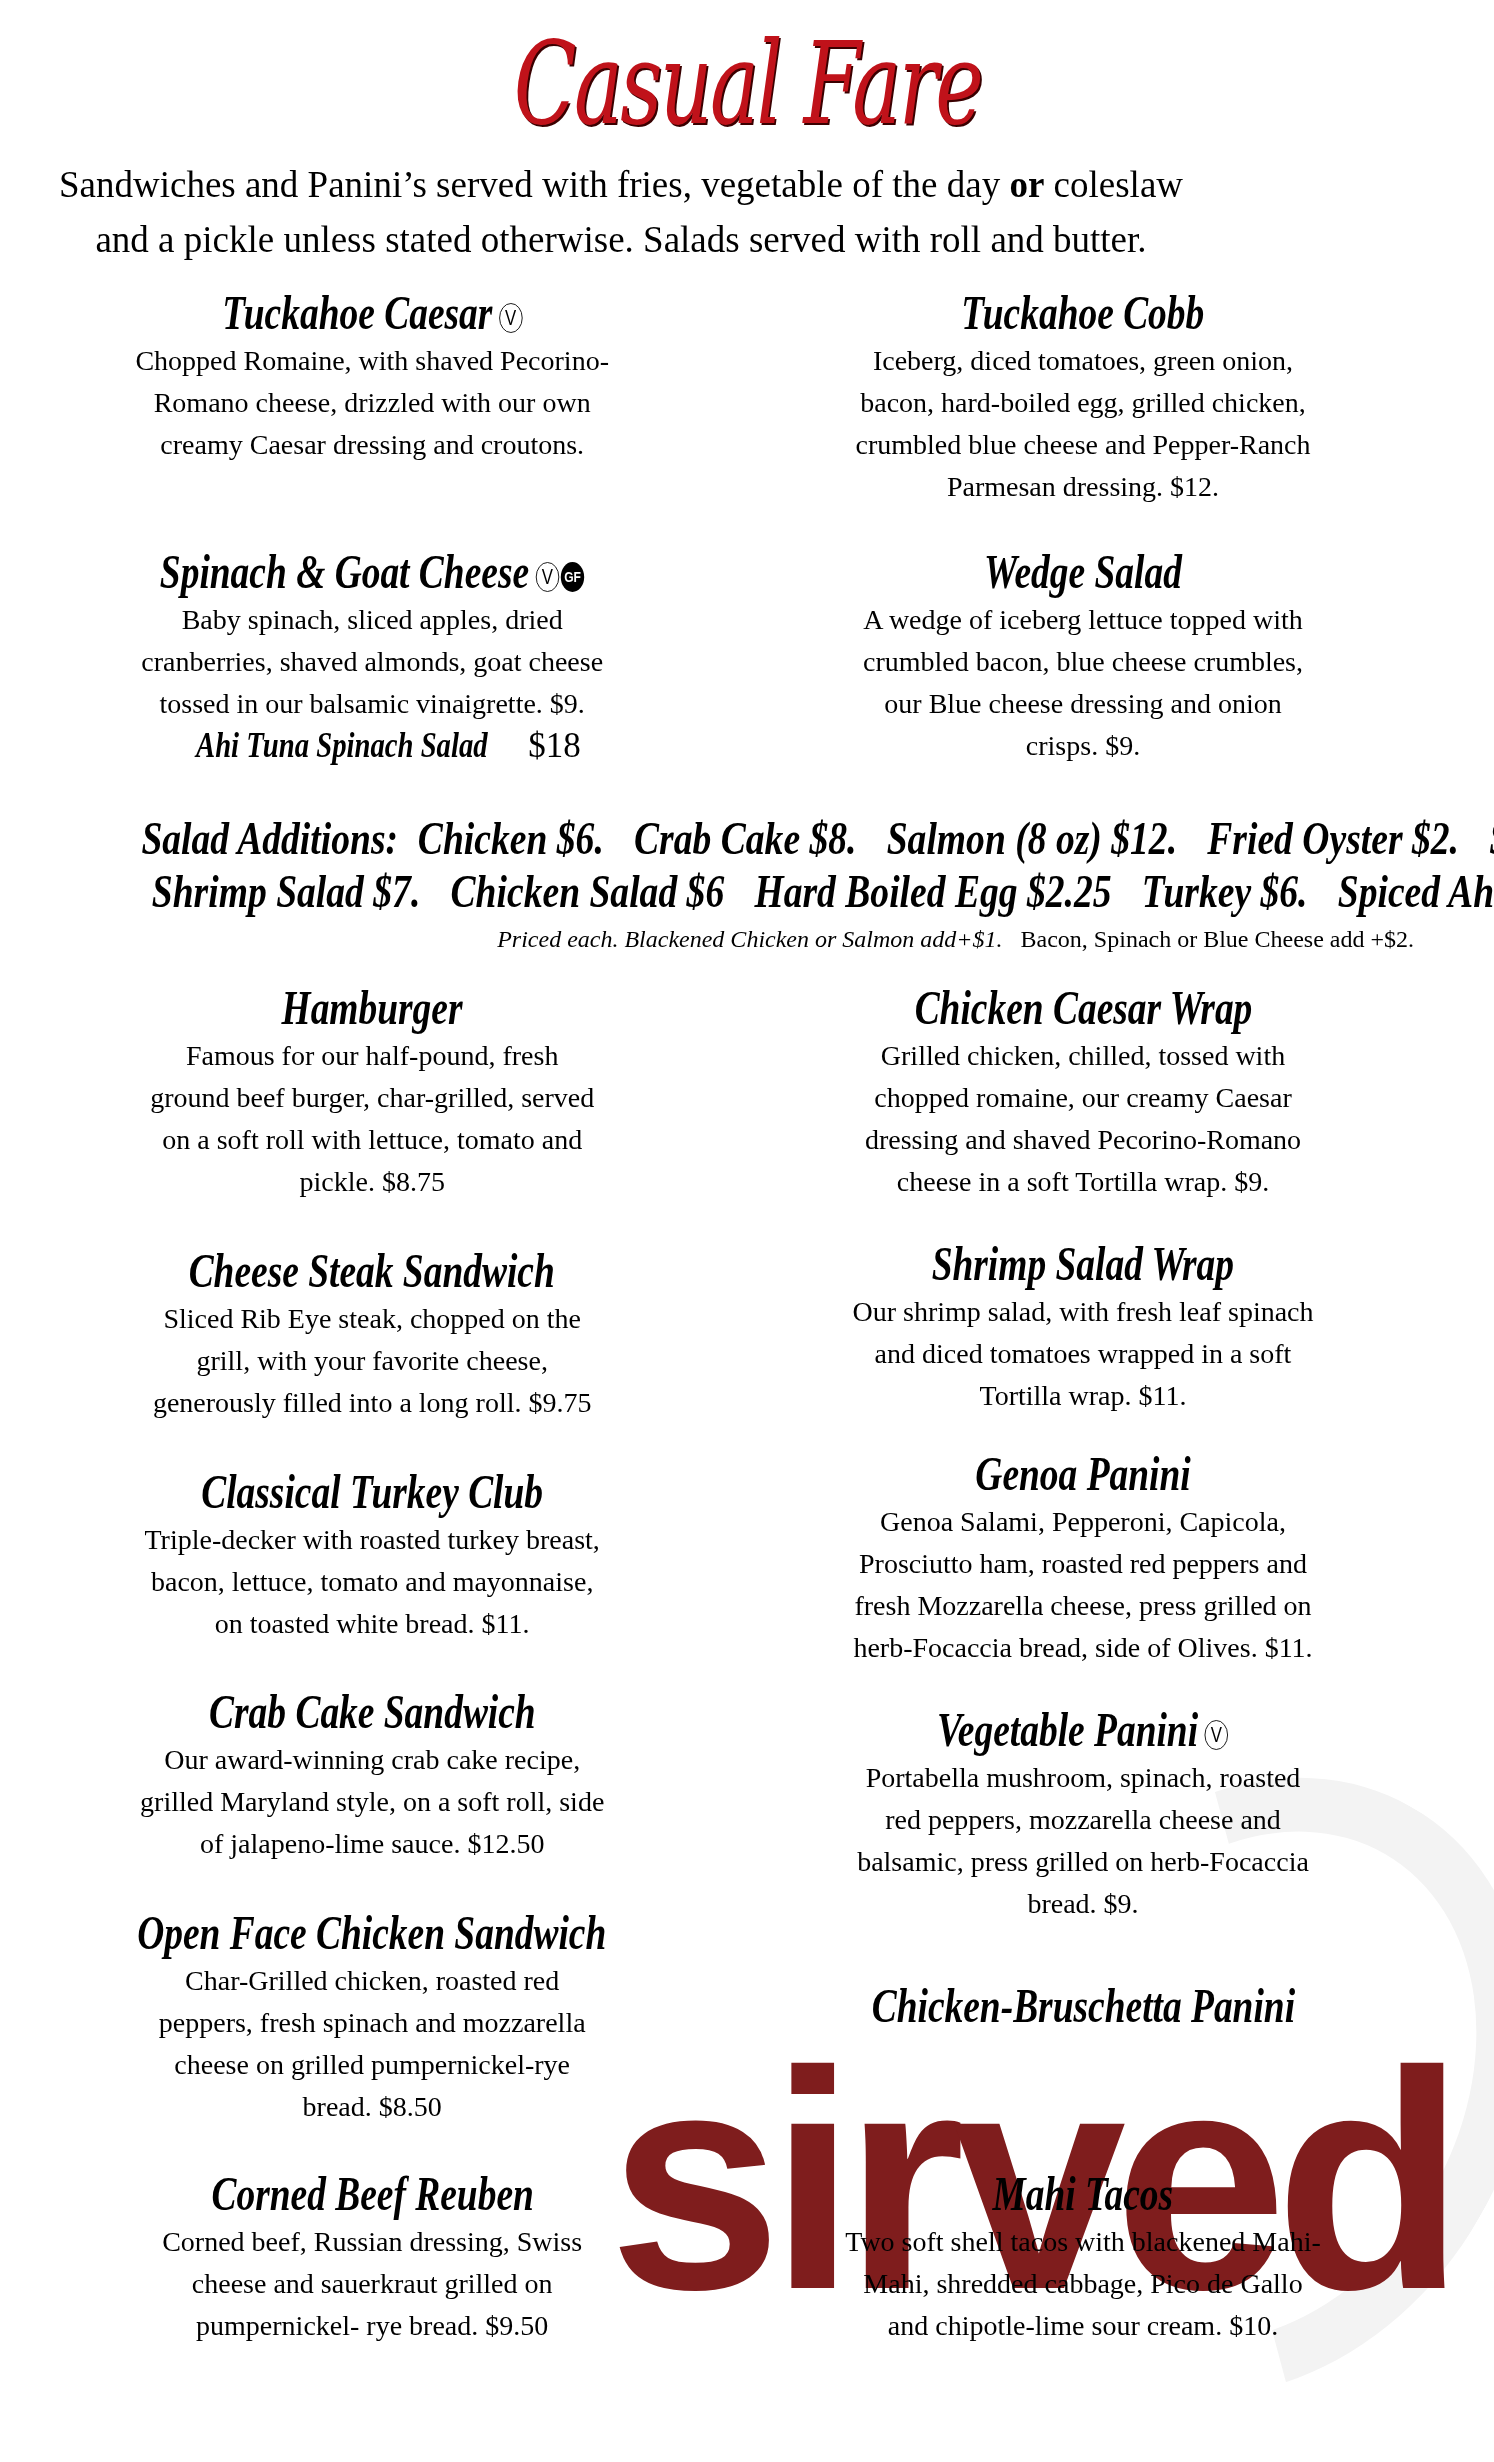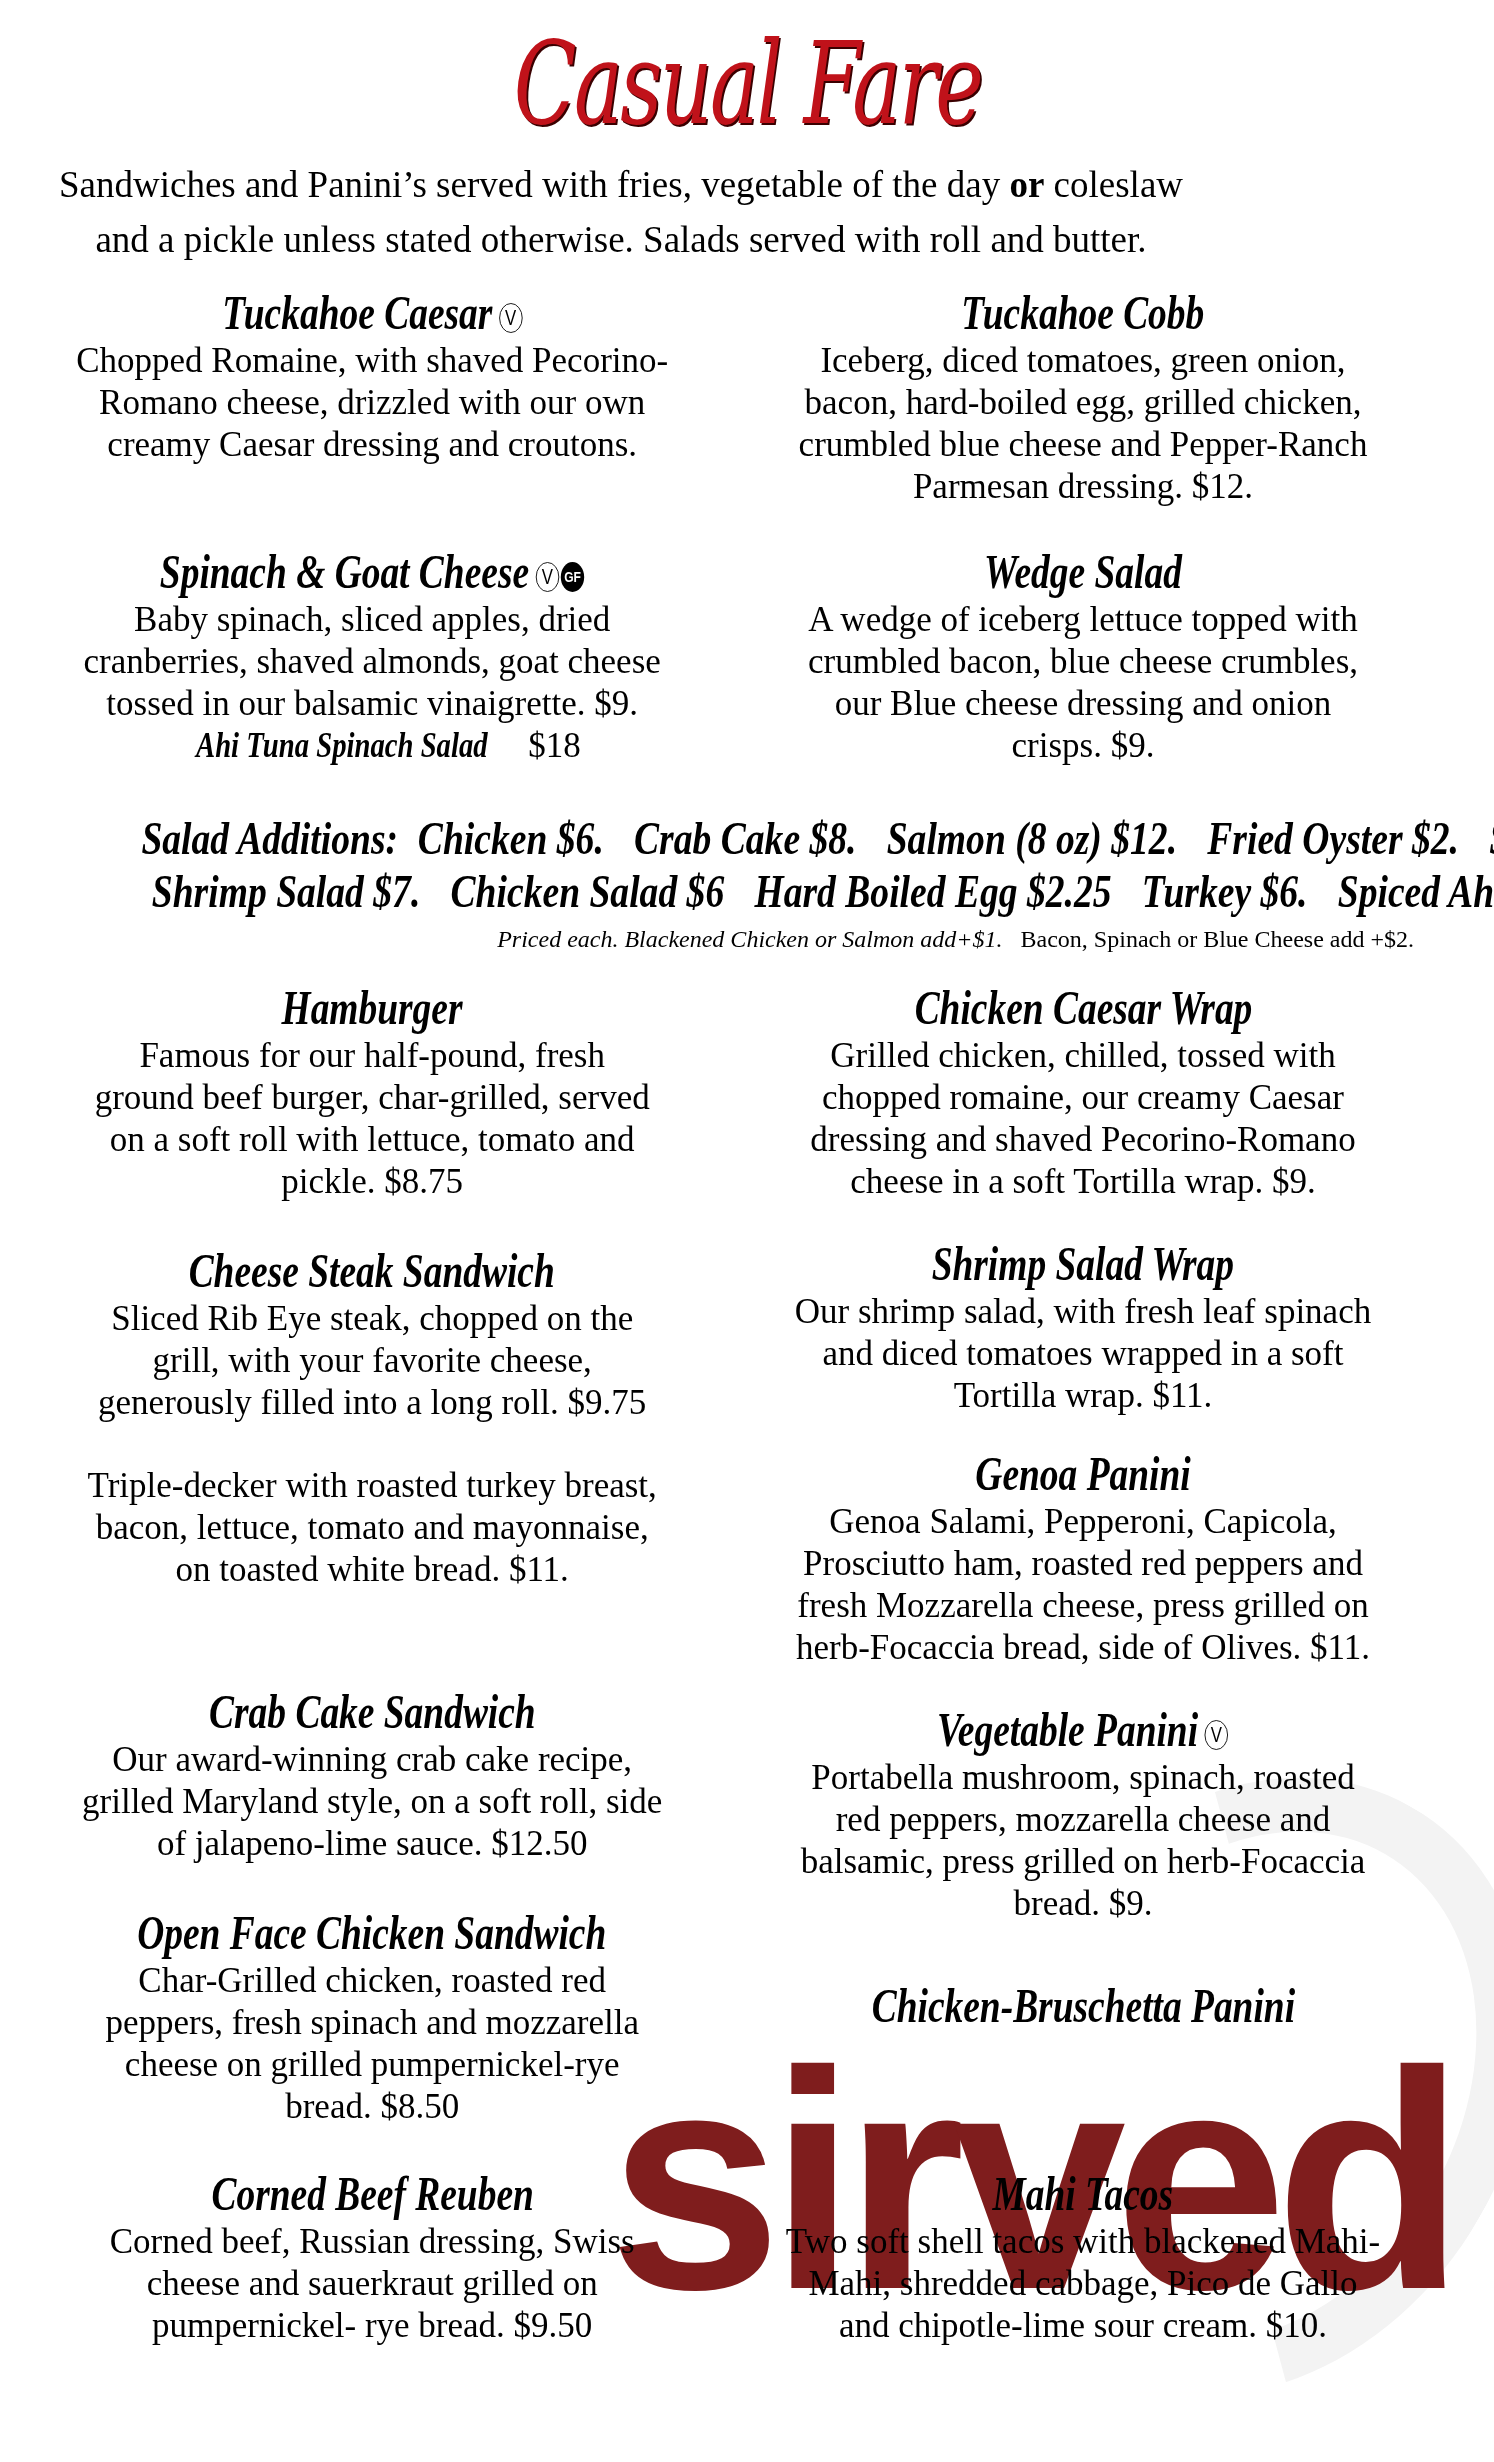--- a/index.html
+++ b/index.html
@@ -17,21 +17,21 @@
   .intro { position:absolute; left:0; width:1242px; text-align:center; z-index:1;
            font-family:"Liberation Serif", serif; font-size:37px; line-height:55px; }
   .intro b { font-weight:bold; }
   .col { position:absolute; width:730px; text-align:center; z-index:1; }
   .col.left { left:7.2px; }
   .col.right { left:718px; }
   .item { position:absolute; left:0; width:100%; }
   .item-title { font-family:"Liberation Serif", serif; font-style:italic; font-weight:bold;
                 font-size:48px; line-height:54px; display:inline-block; transform:scaleX(0.78);
                 transform-origin:center; white-space:nowrap; }
-  .item-desc { font-family:"Liberation Serif", serif; font-size:35px; line-height:42px;
+  .item-desc { font-family:"Liberation Serif", serif; font-size:28px; line-height:42px;
                margin:0 auto; white-space:pre-line; }
   .price-sup { font-size:0.6em; vertical-align:0.6em; }
   .badge { display:inline-flex; align-items:center; justify-content:center; width:30px; height:30px;
            border-radius:50%; font-family:"Liberation Sans", sans-serif; font-style:normal; font-weight:normal;
            font-size:21.5px; vertical-align:middle; margin-left:8.4px; box-sizing:border-box; }
   .badge.veg { border:1.8px solid #000; }
   .badge.gf { background:#000; color:#fff; font-weight:bold; font-size:15.5px; margin-left:2.4px; }
   .subitem { font-family:"Liberation Serif", serif; font-size:35px; line-height:42px; }
   .subitem i { font-weight:bold; display:inline-block; transform:scaleX(0.82); }
   .additions { position:absolute; left:0; width:1414px; text-align:right; z-index:1; }
@@ -112,20 +112,21 @@
 on a soft roll with lettuce, tomato and
 pickle.  $8.75</div>
   </div>
   <div class="item" style="top:1244px;">
     <div><span class="item-title">Cheese Steak Sandwich</span></div>
     <div class="item-desc">Sliced Rib Eye steak, chopped on the
 grill, with your favorite cheese,
 generously filled into a long roll.  $9.75</div>
   </div>
   <div class="item" style="top:1465px;">
+    <div><span class="item-title">Classical Turkey Club</span></div>
     <div class="item-desc">Triple-decker with roasted turkey breast,
 bacon, lettuce, tomato and mayonnaise,
 on toasted white bread. $11.</div>
   </div>
   <div class="item" style="top:1685px;">
     <div><span class="item-title">Crab Cake Sandwich</span></div>
     <div class="item-desc">Our award-winning crab cake recipe,
 grilled Maryland style, on a soft roll, side
 of jalapeno-lime sauce.  $12.50</div>
   </div>

